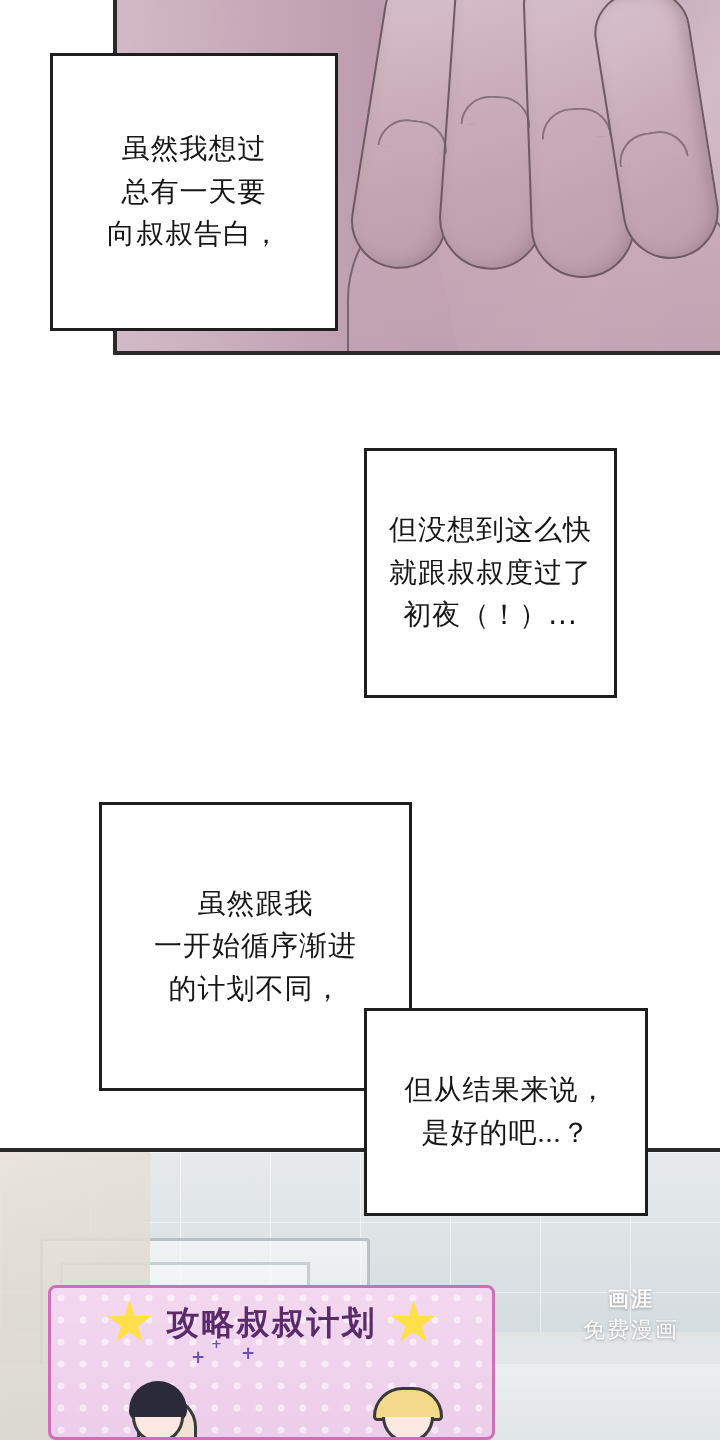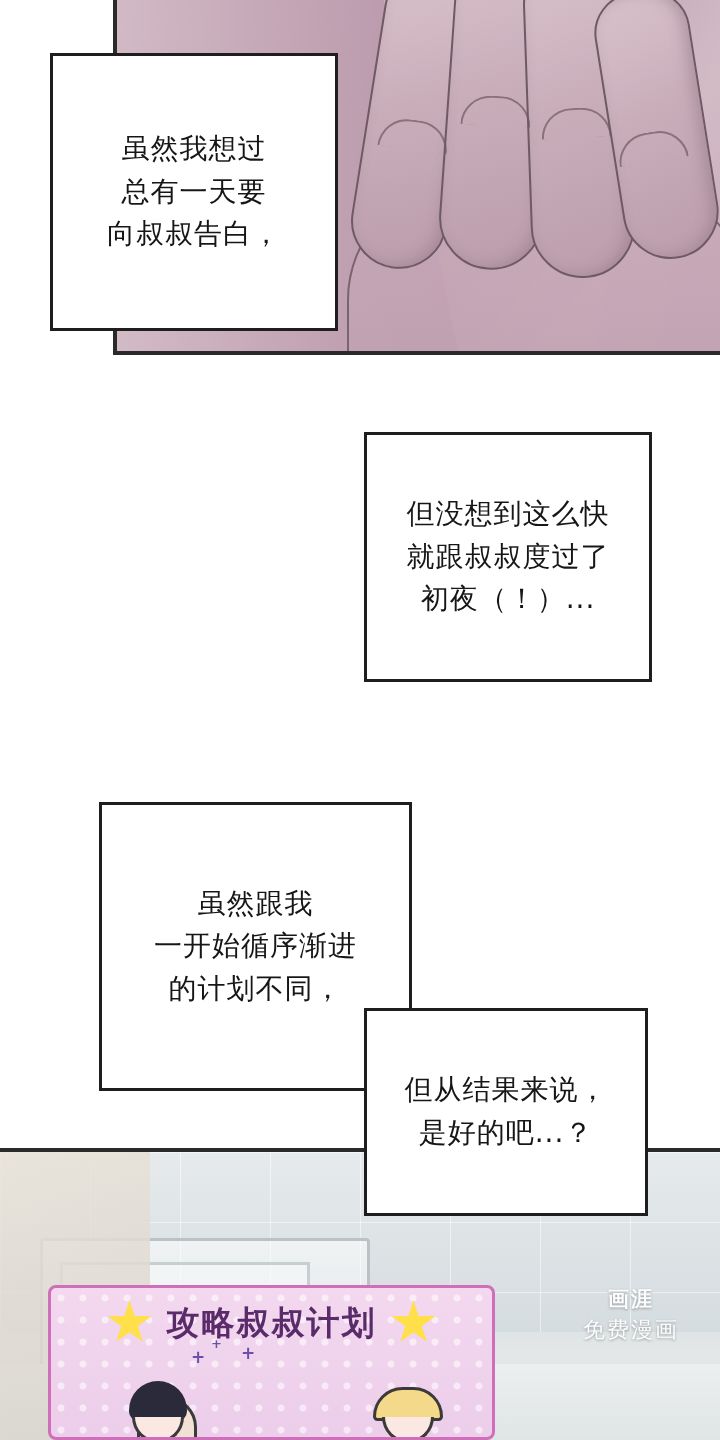--- a/index.html
+++ b/index.html
@@ -141,23 +141,23 @@
     justify-content: center;
     text-align: center;
     color: #161616;
     font-size: 28px;
     line-height: 1.52;
     letter-spacing: 1px;
     padding: 2px 14px;
     white-space: pre-line;
   }
   #bubble1 { left: 50px;  top: 53px;   width: 288px; height: 278px; z-index: 5; }
-  #bubble2 { left: 364px; top: 432px;  width: 288px; height: 250px; z-index: 5; }
+  #bubble2 { left: 364px; top: 448px;  width: 253px; height: 250px; z-index: 5; }
   #bubble3 { left: 99px;  top: 802px;  width: 313px; height: 289px; z-index: 6; }
-  #bubble4 { left: 364px; top: 1008px; width: 284px; height: 208px; z-index: 7; }
+  #bubble4 { left: 364px; top: 1008px; width: 284px; height: 208px; z-index: 7; font-family: Liberation Serif, serif; }
 
   
   .plan-panel {
     position: absolute;
     left: 48px; top: 1285px; width: 447px; height: 155px;
     background:
       radial-gradient(circle at 10px 10px, rgba(255,255,255,.55) 3px, transparent 4px) 0 0/22px 22px,
       linear-gradient(180deg, #f3d8ef 0%, #eccdea 100%);
     border: 3px solid #d06fb9;
     border-radius: 8px;

